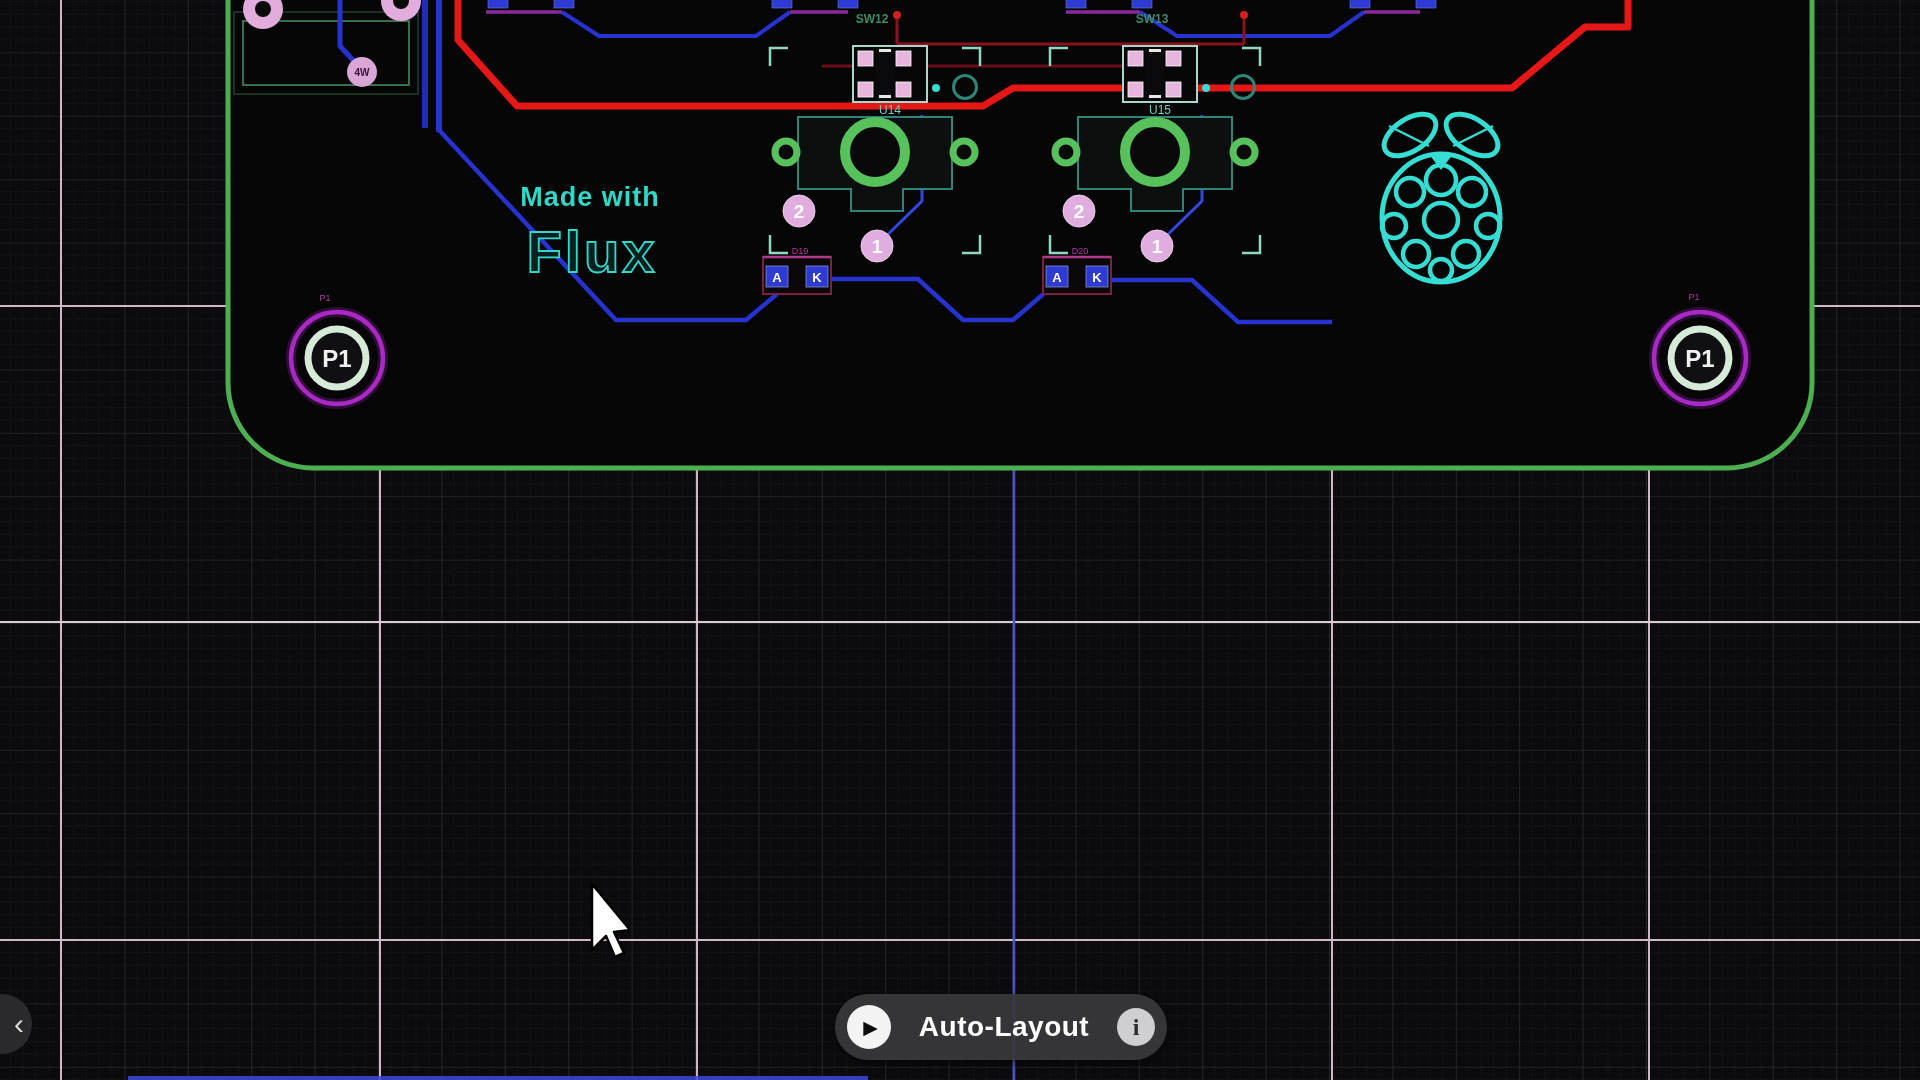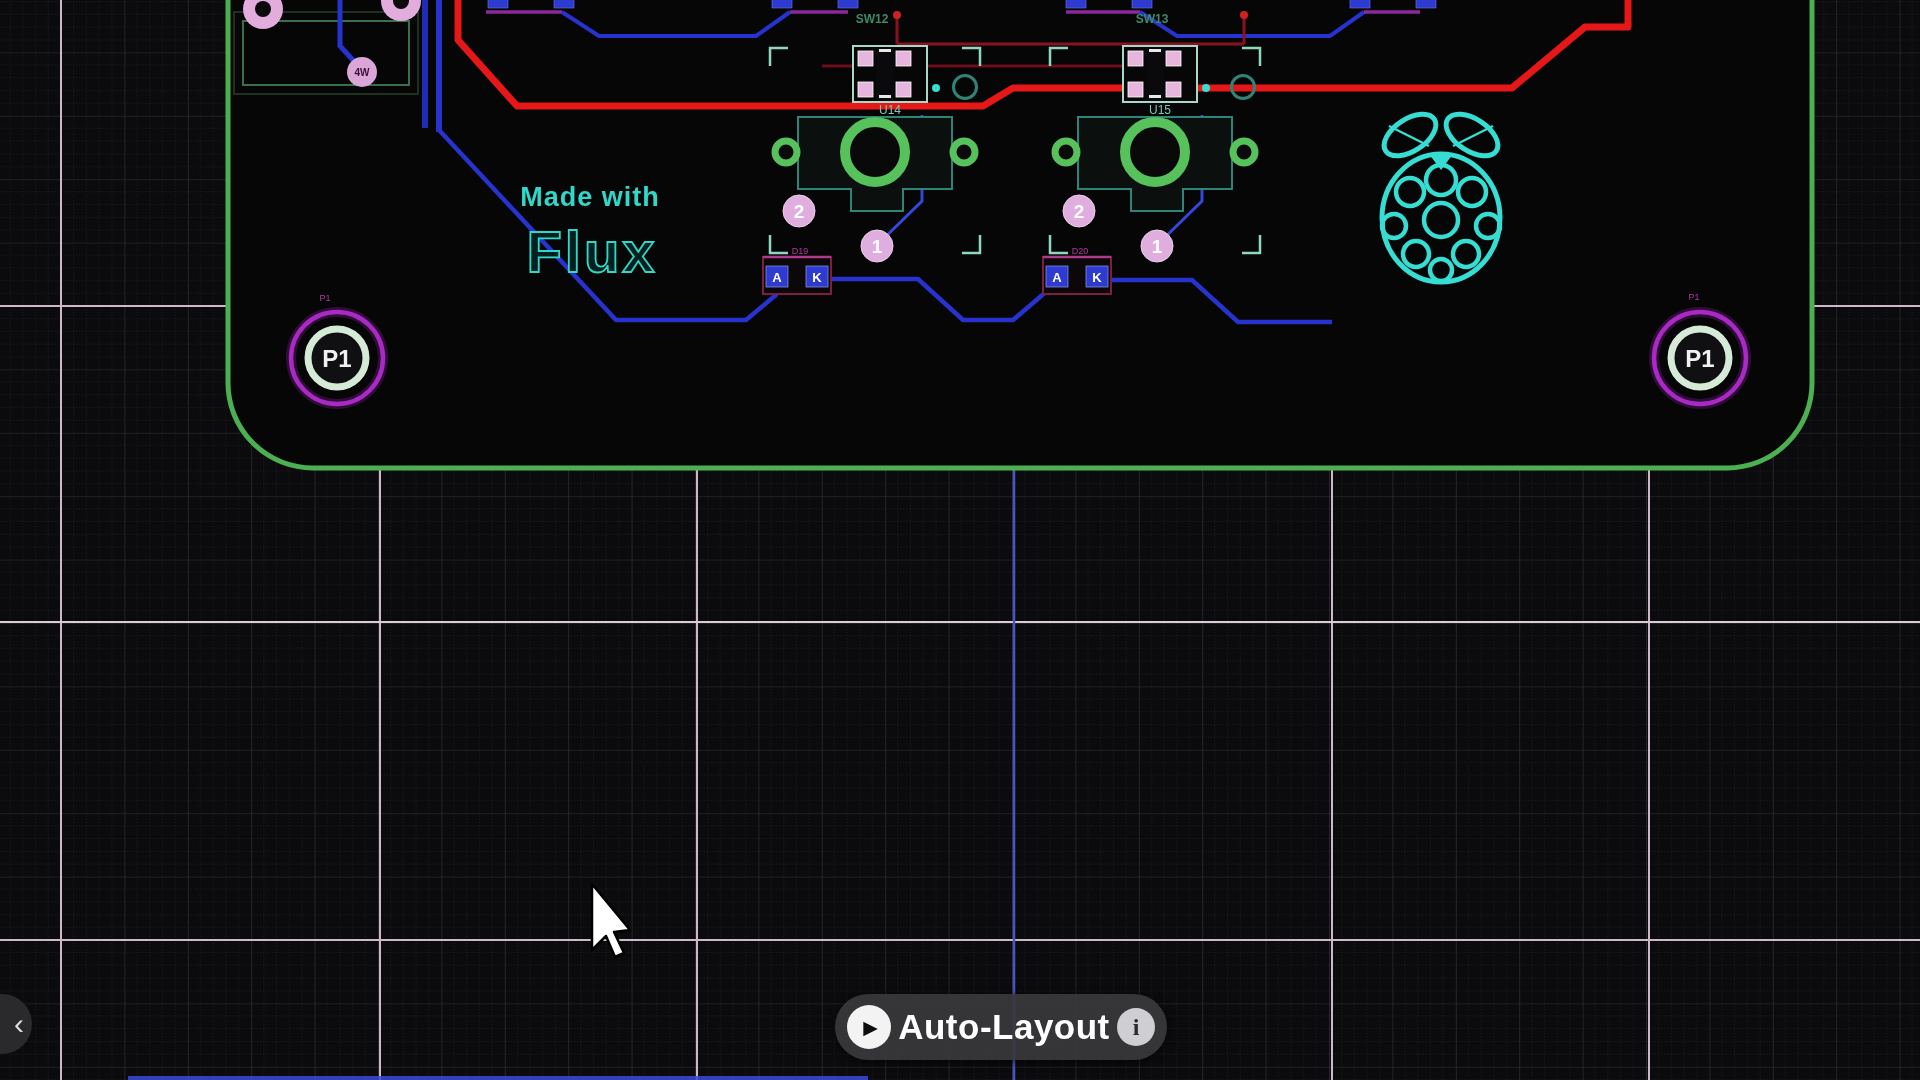--- a/index.html
+++ b/index.html
@@ -5,21 +5,21 @@
   html,body{margin:0;padding:0;background:#0b0b0d;overflow:hidden;}
   .viewport{position:relative;width:1920px;height:1080px;background:#0b0b0d;font-family:"Liberation Sans",sans-serif;}
   svg{position:absolute;left:0;top:0;}
   text{font-family:"Liberation Sans",sans-serif;}
   
   .autolayout{position:absolute;left:835px;top:994px;width:332px;height:66px;border-radius:33px;
     background:rgba(56,56,60,.94);display:flex;align-items:center;justify-content:space-between;
     padding:0 12px;box-sizing:border-box;cursor:pointer;box-shadow:0 2px 10px rgba(0,0,0,.6);}
   .play-circle{width:44px;height:44px;border-radius:50%;background:#f3f3f3;display:flex;align-items:center;justify-content:center;}
   .play-circle span{color:#0d0d0d;font-size:19px;line-height:1;margin-left:3px;}
-  .al-label{color:#ffffff;font-size:35px;font-weight:700;letter-spacing:.5px;}
+  .al-label{color:#ffffff;font-size:28px;font-weight:700;letter-spacing:.5px;}
   .info-circle{width:38px;height:38px;border-radius:50%;background:#cfcfd3;display:flex;align-items:center;justify-content:center;}
   .info-circle span{color:#2b2b2e;font-size:24px;font-weight:700;font-family:"Liberation Serif",serif;line-height:1;}
   
   .collapse-disc{position:absolute;left:-28px;top:994px;width:60px;height:60px;border-radius:50%;background:#2a2a2d;
     display:flex;align-items:center;justify-content:flex-end;padding-right:8px;box-sizing:border-box;cursor:pointer;}
   .collapse-disc span{color:#dcdcdc;font-size:30px;line-height:1;}
 </style>
 </head>
 <body>
 

